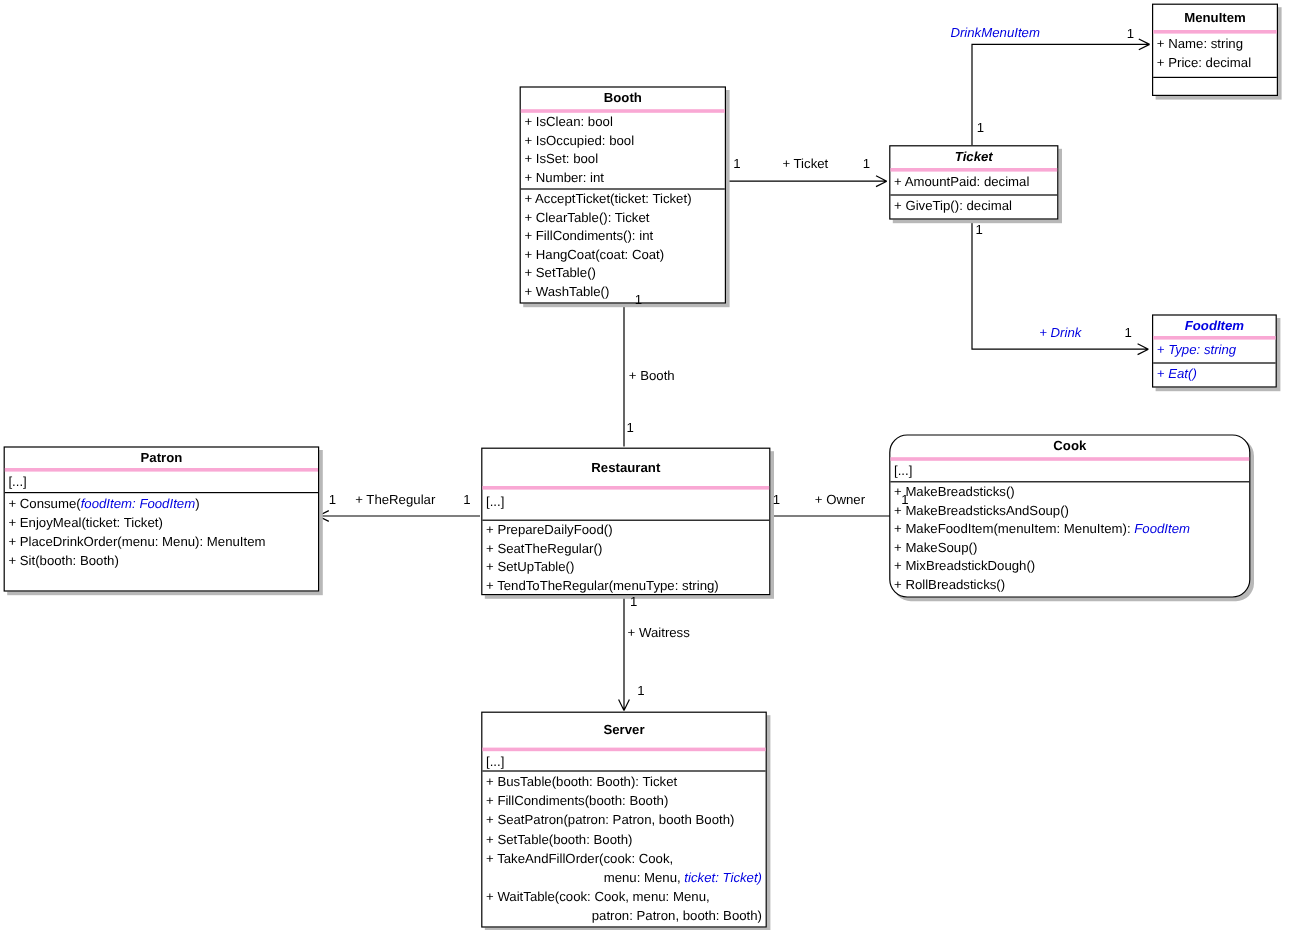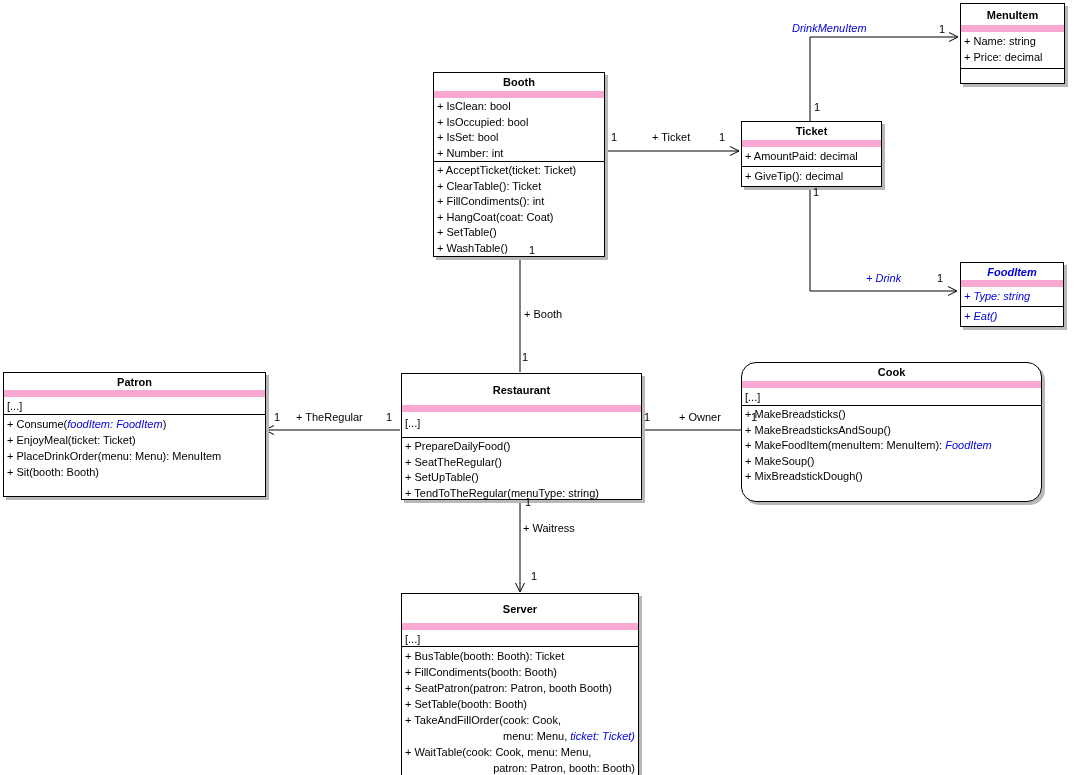--- a/index.html
+++ b/index.html
@@ -7,21 +7,21 @@
     position:relative; width:1075px; height:775px; background:#ffffff;
     font-family:"Liberation Sans", sans-serif; font-size:11px; color:#000;
     overflow:hidden;
   }
   .cls {
     position:absolute; background:#ffffff; border:1px solid #000;
     box-shadow:3px 3px 0 #b8b8b8;
   }
   .hd {
     display:flex; align-items:center; justify-content:center;
-    font-weight:bold; border-bottom:7px solid #f9a8d4; overflow:hidden;
+    font-weight:bold; border-bottom:3px solid #f9a8d4; overflow:hidden;
   }
   .sec { border-bottom:1px solid #000; padding:1px 3px 0 3px; overflow:hidden; }
   .sec.last { border-bottom:0; }
   .row { white-space:nowrap; overflow:hidden; }
   .r-sm .row { height:15.5px; line-height:15.5px; }
   .r-md .row { height:16px; line-height:16px; }
   .indent { padding-left:24px;text-align:right; }
   .ref { color:#0000e0; font-style:italic; }
   .abstract .hd, .abstract .row { color:#0000e0; font-style:italic; }
   .lbl { position:absolute; white-space:nowrap; line-height:13px; }
@@ -78,21 +78,21 @@
   <div class="cls" style="left:960px; top:3px; width:103px;">
     <div class="hd" style="height:21px;">MenuItem</div>
     <div class="sec r-md" style="height:35px;">
       <div class="row">+ Name: string</div>
       <div class="row">+ Price: decimal</div>
     </div>
     <div class="sec last" style="height:13px;"></div>
   </div>
 
   <div class="cls" style="left:741px; top:121px; width:139px;">
-    <div class="hd" style="height:18px;">Ticket</div>
+    <div class="hd" style="height:18px;font-style:italic;">Ticket</div>
     <div class="sec r-md" style="height:18px;">
       <div class="row">+ AmountPaid: decimal</div>
     </div>
     <div class="sec last r-md" style="height:18px;">
       <div class="row">+ GiveTip(): decimal</div>
     </div>
   </div>
 
   <div class="cls abstract" style="left:960px; top:262px; width:102px;">
     <div class="hd" style="height:17px;">FoodItem</div>
@@ -134,20 +134,21 @@
     <div class="hd" style="height:18px;">Cook</div>
     <div class="sec r-md" style="height:16px;">
       <div class="row">[...]</div>
     </div>
     <div class="sec last r-sm" style="height:94px;">
       <div class="row">+ MakeBreadsticks()</div>
       <div class="row">+ MakeBreadsticksAndSoup()</div>
       <div class="row"><span>+ MakeFoodItem(menuItem: MenuItem): </span><span class="ref">FoodItem</span></div>
       <div class="row">+ MakeSoup()</div>
       <div class="row">+ MixBreadstickDough()</div>
+      <div class="row">+ RollBreadsticks()</div>
     </div>
   </div>
 
   <div class="cls" style="left:401px; top:593px; width:236px;">
     <div class="hd" style="height:29px;">Server</div>
     <div class="sec r-md" style="height:15px;">
       <div class="row">[...]</div>
     </div>
     <div class="sec last r-md" style="height:128px;">
       <div class="row">+ BusTable(booth: Booth): Ticket</div>

